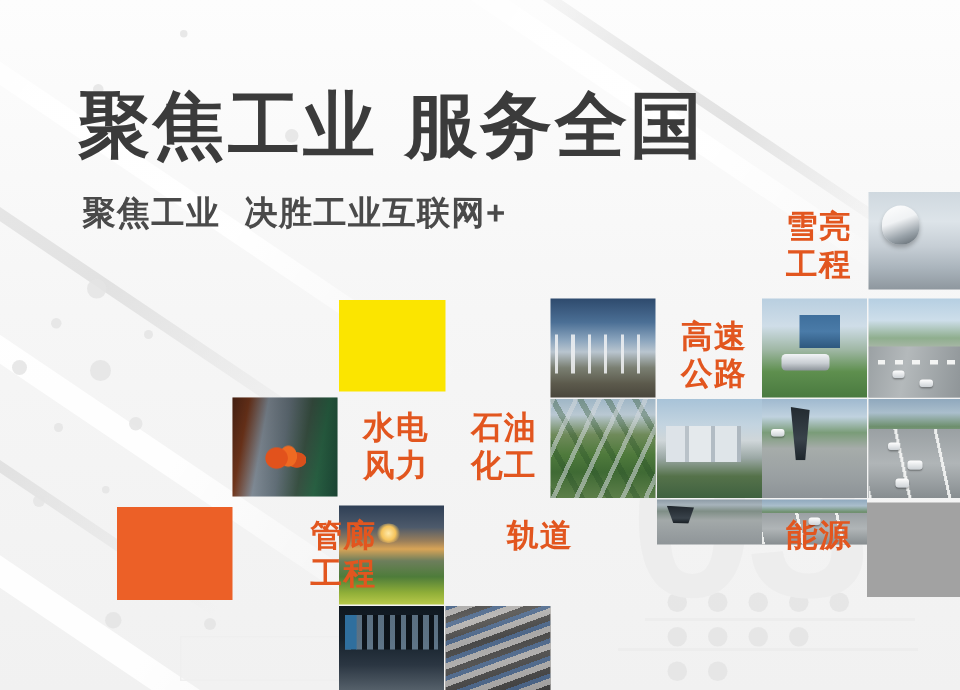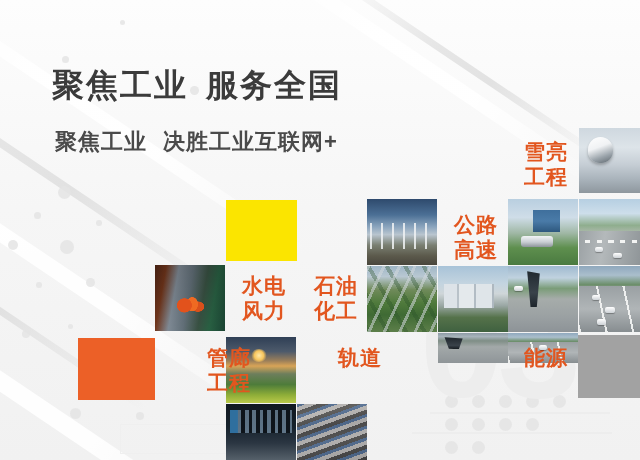--- a/index.html
+++ b/index.html
@@ -44,21 +44,21 @@
 
   
   .headline{
     position:absolute;
     color:#3a3a3a;
     font-weight:700;
     letter-spacing:2px;
     white-space:nowrap;
     font-family:"Liberation Sans","DejaVu Sans",sans-serif;
   }
-  .h-main{left:52px;top:57px;font-size:32px;line-height:56px;color:#3b3b3b;}
+  .h-main{left:52px;top:57px;font-size:48px;line-height:56px;color:#3b3b3b;}
   .h-main .gap{display:inline-block;width:18px;}
   .h-sub{left:55px;top:128px;font-size:22px;line-height:28px;color:#4a4a4a;font-weight:700;letter-spacing:1px;}
   .h-sub .gap{display:inline-block;width:16px;}
 
   
   .tile{
     position:absolute;
     overflow:hidden;
     background:#cfcfcf;
   }
@@ -318,21 +318,21 @@
   <div class="label" style="left:308px;top:345px;width:56px;margin-left:24px;">
     <span>轨道</span>
   </div>
 
   <div class="label" style="left:518px;top:139px;width:56px;">
     <span>雪亮</span>
     <span>工程</span>
   </div>
 
   <div class="label" style="left:448px;top:212px;width:56px;">
+    <span>高速</span>
     <span>公路</span>
-    <span>高速</span>
   </div>
 
   <div class="label" style="left:518px;top:345px;width:56px;">
     <span>能源</span>
   </div>
 
 </div>
 
 </body></html>

